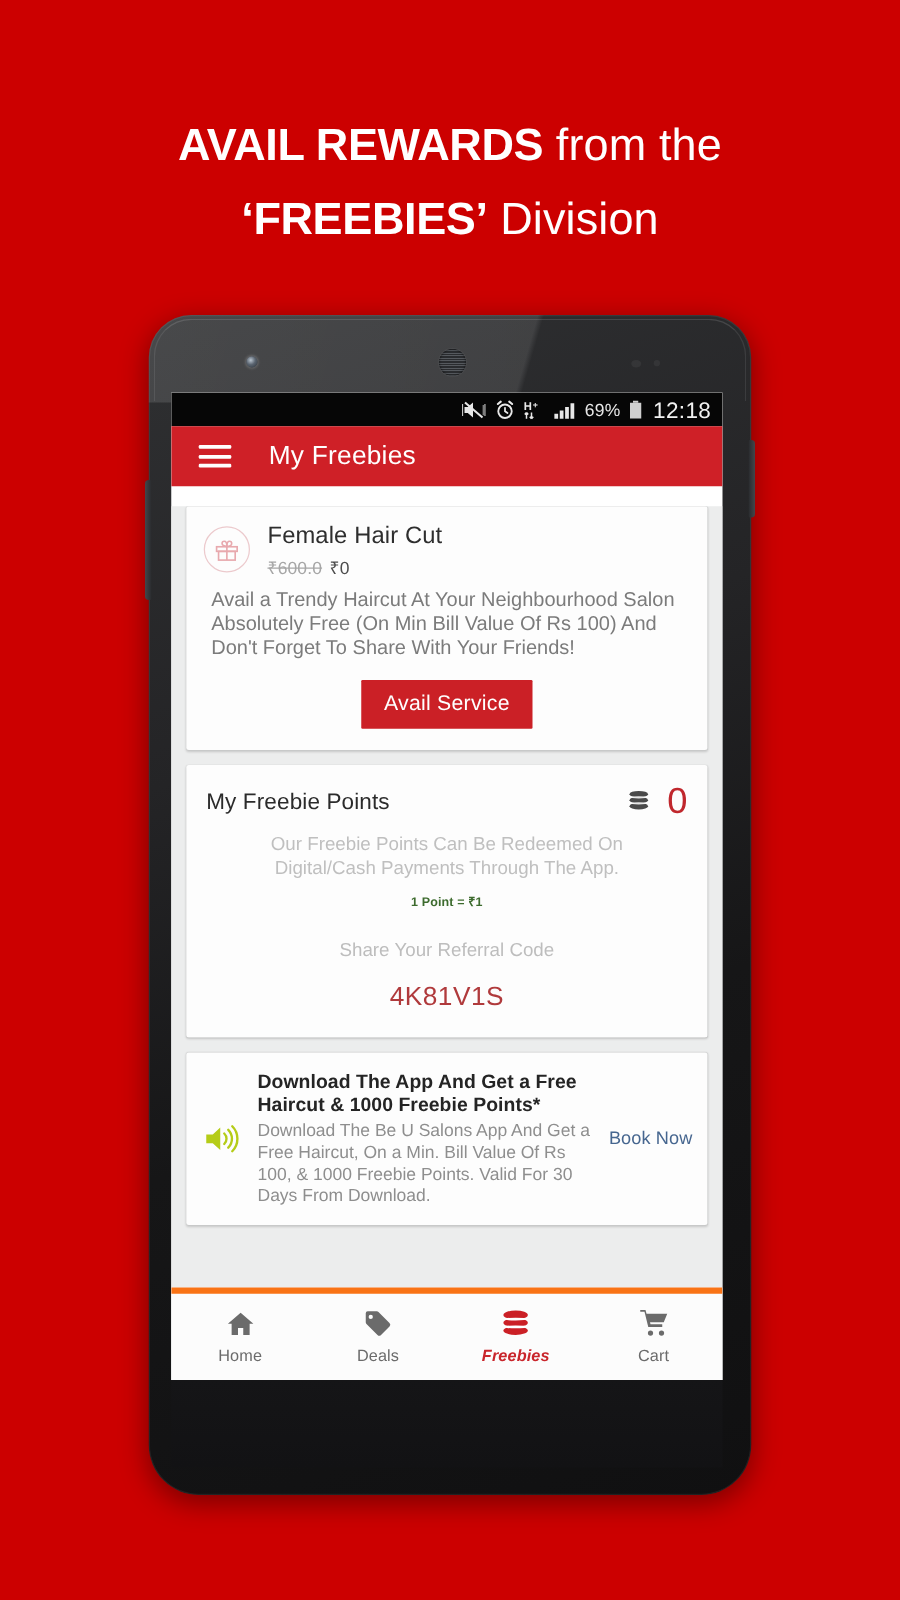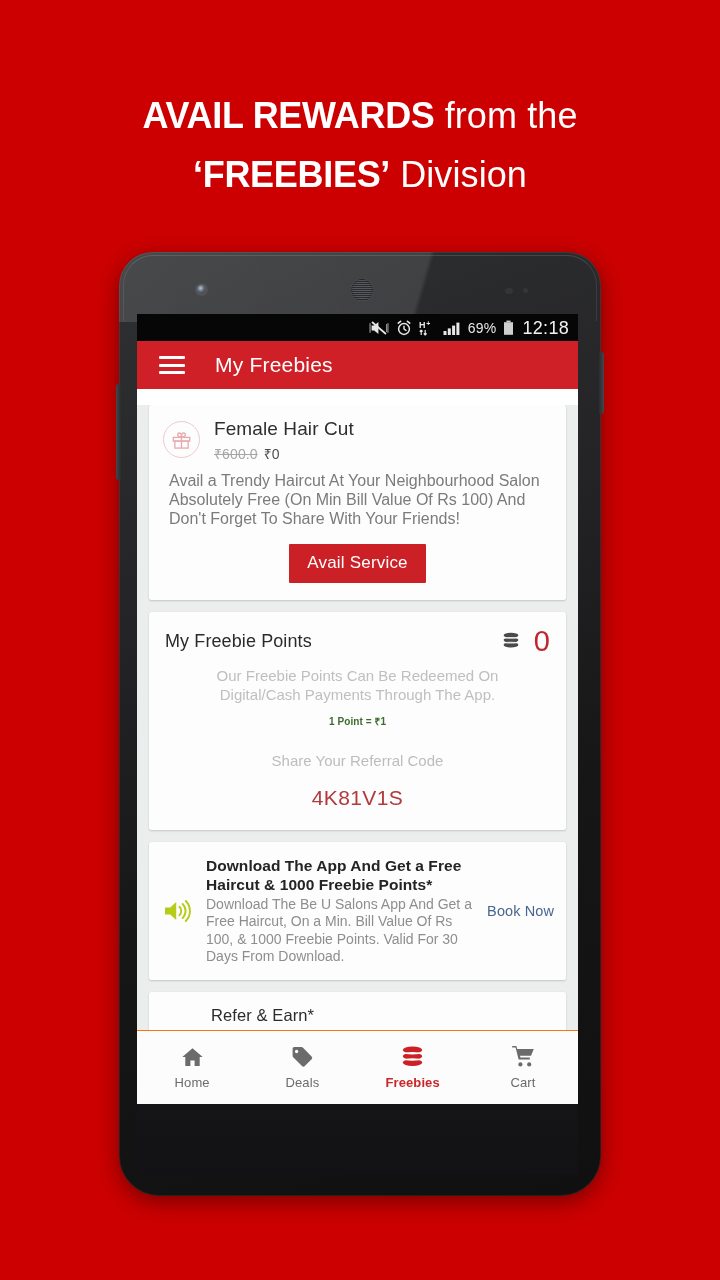--- a/index.html
+++ b/index.html
@@ -264,35 +264,35 @@
   .c4 { padding: 14px 14px 14px 14px; margin-bottom: 0; }
   .c4-title { font-size: 16.5px; color: #2b2b2b; font-weight: 400; letter-spacing: 0.1px; padding-left: 48px; }
 
   
   .bottomnav {
     position: absolute;
     left: 0; bottom: 0;
     width: 441px;
     height: 74px;
     background: #fcfcfc;
-    border-top: 1px solid #f97316;
+    border-top: 5px solid #f97316;
     display: flex;
     align-items: center;
   }
   .navitem {
     flex: 1 1 0;
     display: flex;
     flex-direction: column;
     align-items: center;
     justify-content: center;
     gap: 6px;
     cursor: pointer;
   }
   .navlabel { font-size: 13px; color: #6b6b6b; letter-spacing: 0.1px; }
-  .navitem.active .navlabel { color: #c9252b; font-weight: 700; }
+  .navitem.active .navlabel { color: #c9252b; font-weight: 700; font-style: italic; }
 
   
   .chin {
     position: absolute;
     left: 18px; top: 852px;
     width: 441px; height: 70px;
     background: linear-gradient(180deg, #151517 0%, #121214 100%);
   }
 </style>
 </head>
@@ -427,23 +427,20 @@
             </g>
           </svg>
         </div>
         <div class="c3-body">
           <div class="c3-title">Download The App And Get a Free Haircut &amp; 1000 Freebie Points*</div>
           <div class="c3-desc">Download The Be U Salons App And Get a Free Haircut, On a Min. Bill Value Of Rs 100, &amp; 1000 Freebie Points. Valid For 30 Days From Download.</div>
         </div>
         <div class="c3-cta">Book Now</div>
       </div>
 
-      <div class="card c4">
-        <div class="c4-title">Refer &amp; Earn*</div>
-      </div>
 
     </div>
 
     <div class="bottomnav">
 
       <div class="navitem">
         <svg width="25" height="24" viewBox="0 0 24 24" fill="#6b6b6b">
           <path d="M12 3.2 1.8 12h3v9h5.1v-5.6h4.2V21h5.1v-9h3z"></path>
         </svg>
         <span class="navlabel">Home</span>

